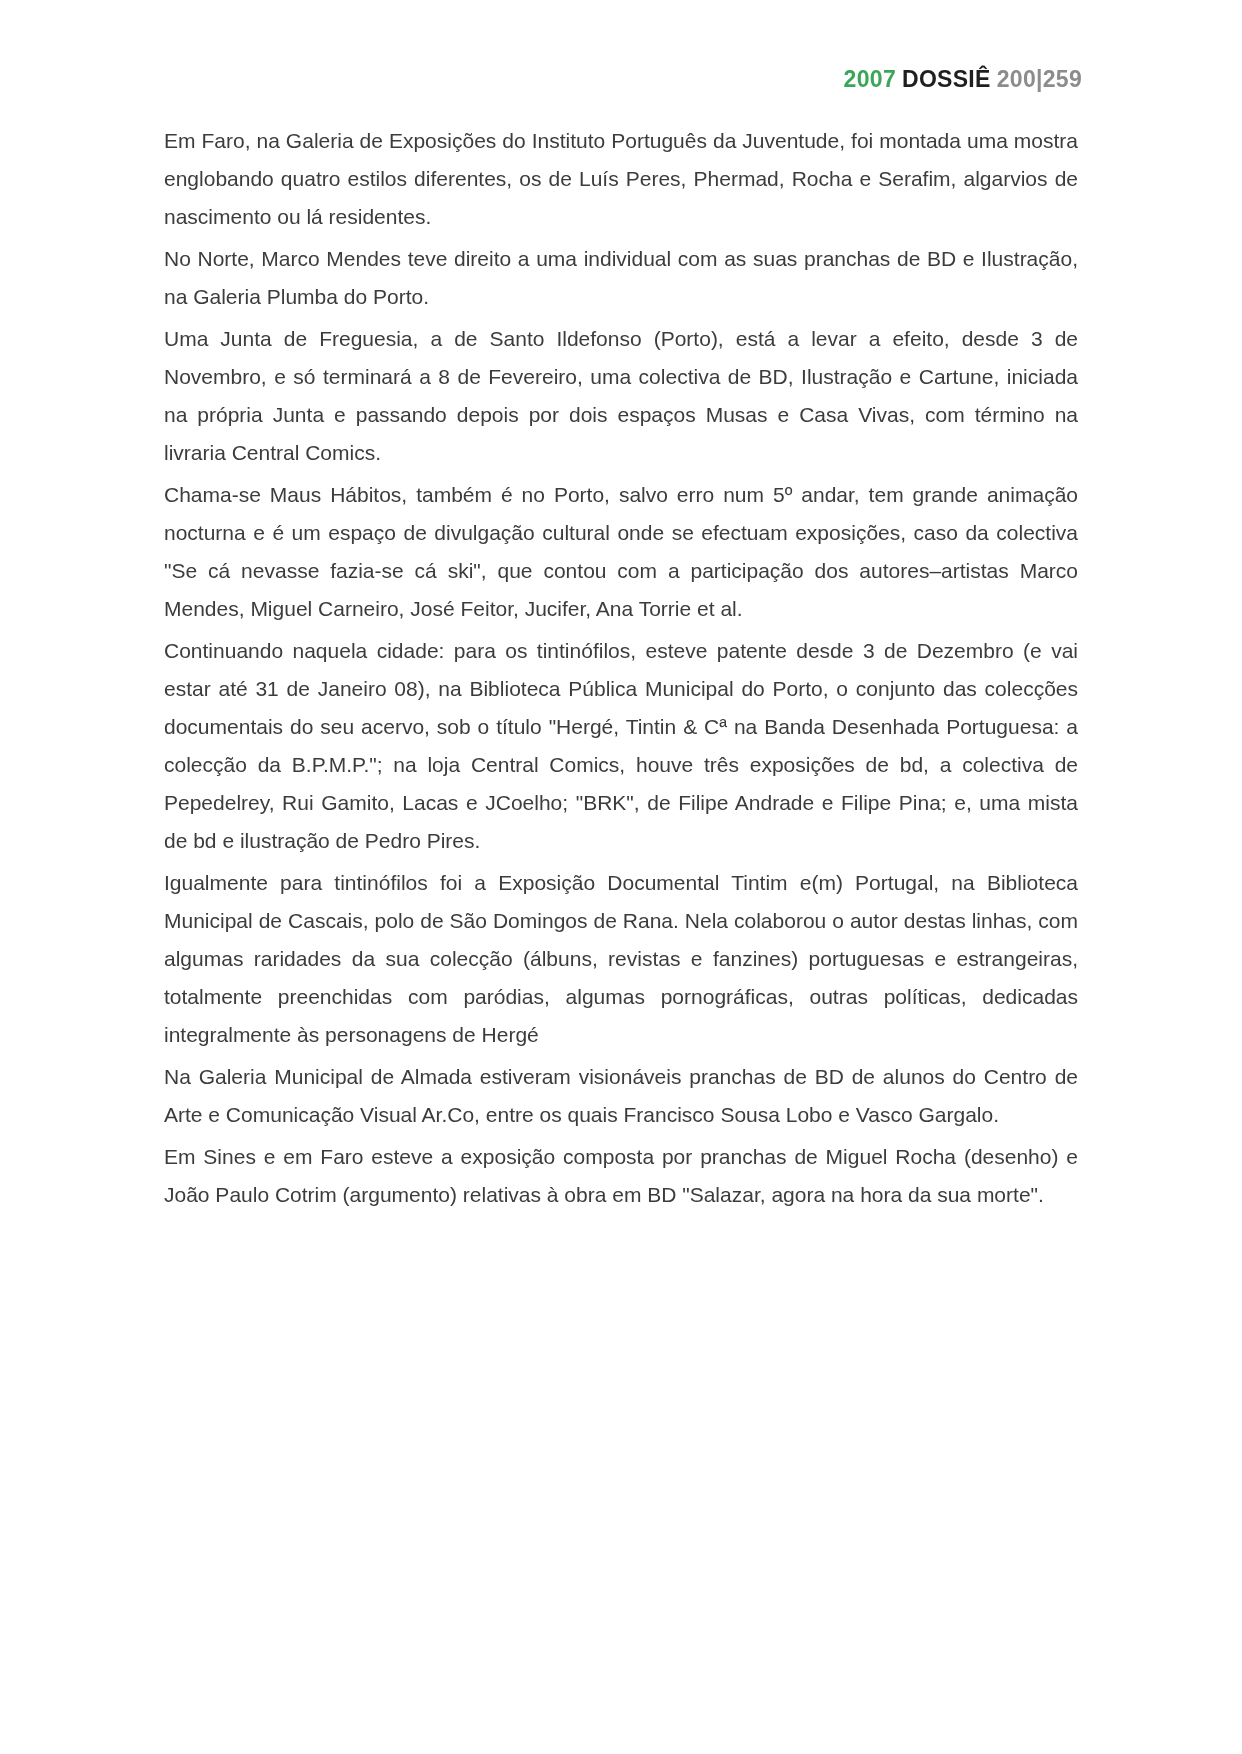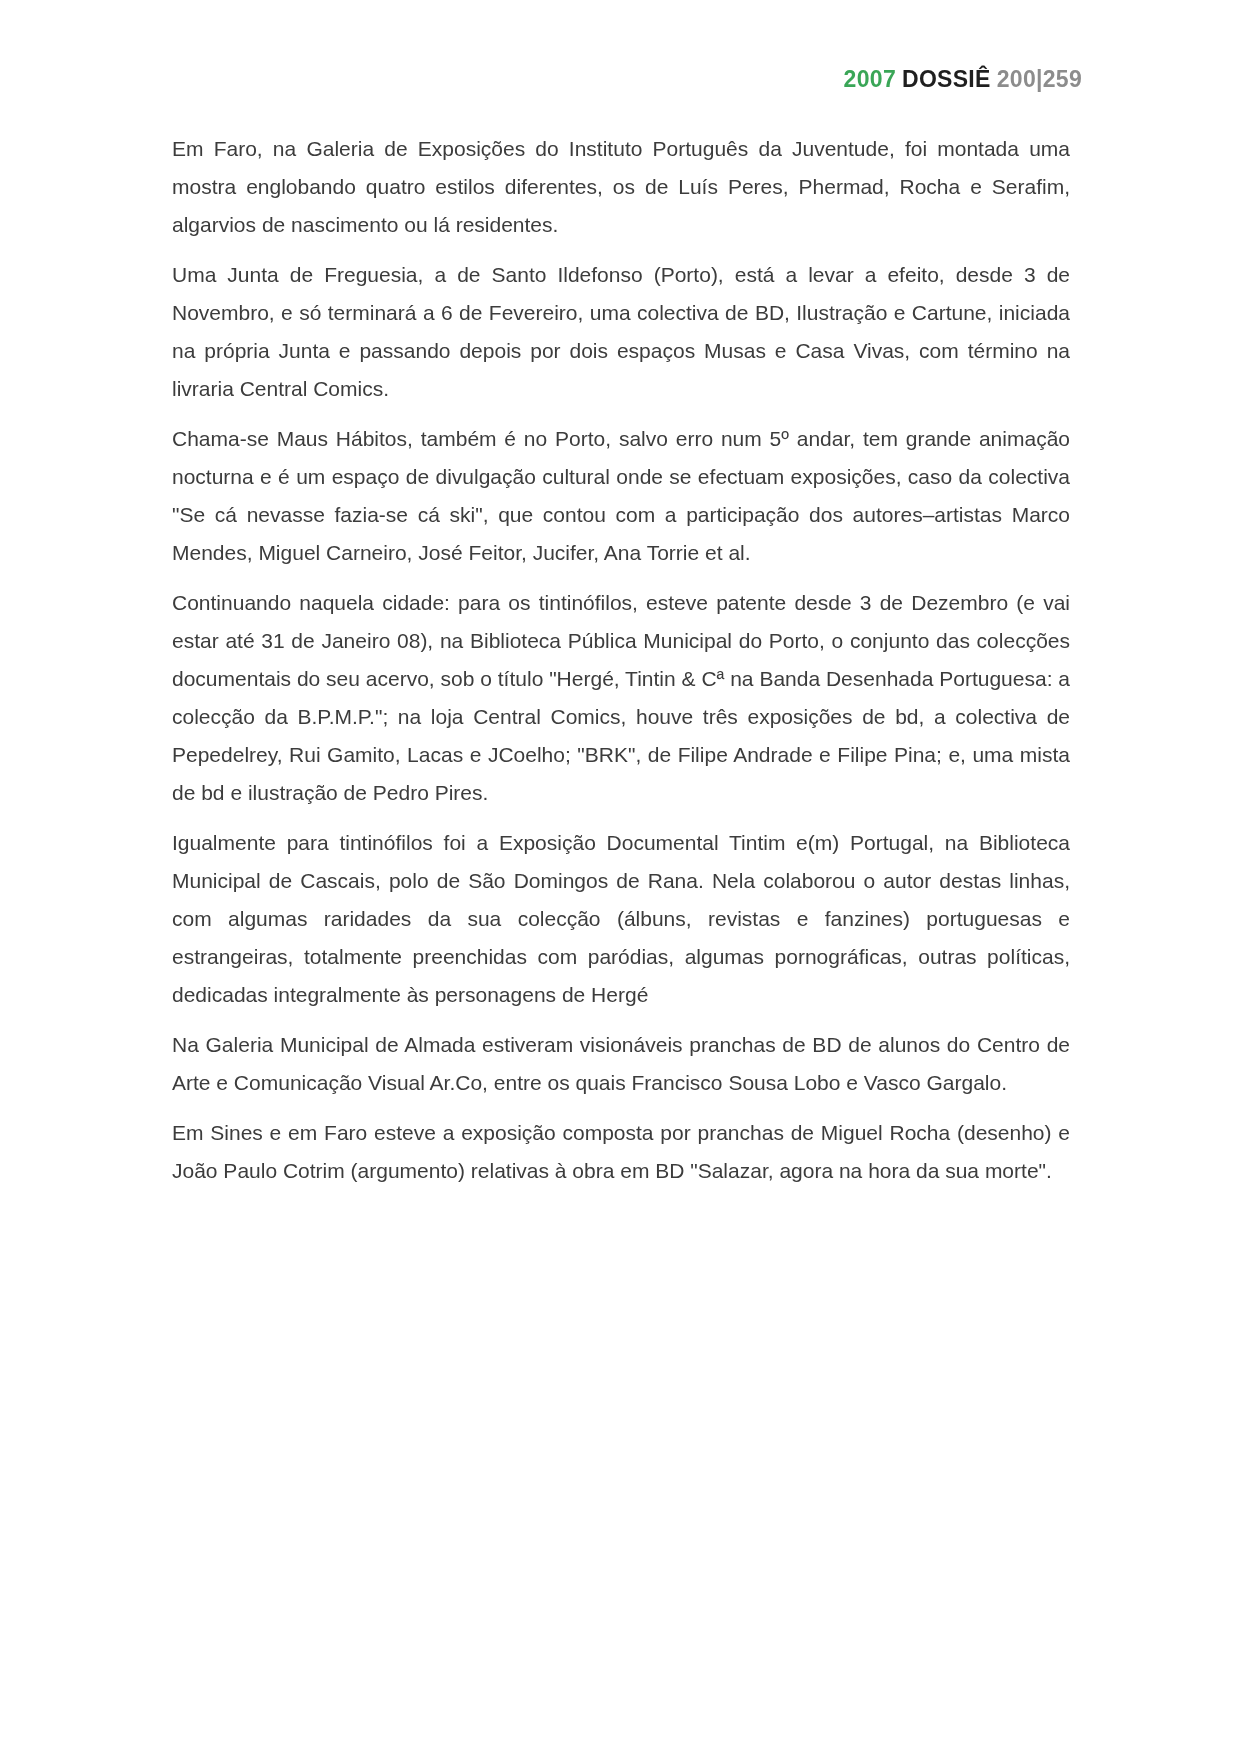--- a/index.html
+++ b/index.html
@@ -39,36 +39,37 @@
     position: absolute;
     top: 118px;
     left: 160px;
     width: 922px;
     color: var(--body-text);
     font-size: 21px;
     line-height: 38px;
     text-align: justify;
   }
   .content p {
-    margin: 12px;
+    margin: 4px;
     padding: 0;
   }
 </style>
 </head>
 <body>
 
 <div class="page">
 
   <div class="header">
     <span class="year">2007</span><span class="doss">DOSSIÊ</span><span class="pages">200|259</span>
   </div>
 
   <div class="content">
     <p>Em Faro, na Galeria de Exposições do Instituto Português da Juventude, foi montada uma mostra englobando quatro estilos diferentes, os de Luís Peres, Phermad, Rocha e Serafim, algarvios de nascimento ou lá residentes.</p>
-    <p>Uma Junta de Freguesia, a de Santo Ildefonso (Porto), está a levar a efeito, desde 3 de Novembro, e só terminará a 6 de Fevereiro, uma colectiva de BD, Ilustração e Cartune, iniciada na própria Junta e passando depois por dois espaços Musas e Casa Vivas, com término na livraria Central Comics.</p>
+    <p>No Norte, Marco Mendes teve direito a uma individual com as suas pranchas de BD e Ilustração, na Galeria Plumba do Porto.</p>
+    <p>Uma Junta de Freguesia, a de Santo Ildefonso (Porto), está a levar a efeito, desde 3 de Novembro, e só terminará a 8 de Fevereiro, uma colectiva de BD, Ilustração e Cartune, iniciada na própria Junta e passando depois por dois espaços Musas e Casa Vivas, com término na livraria Central Comics.</p>
     <p>Chama-se Maus Hábitos, também é no Porto, salvo erro num 5º andar, tem grande animação nocturna e é um espaço de divulgação cultural onde se efectuam exposições, caso da colectiva "Se cá nevasse fazia-se cá ski", que contou com a participação dos autores–artistas Marco Mendes, Miguel Carneiro, José Feitor, Jucifer, Ana Torrie et al.</p>
     <p>Continuando naquela cidade: para os tintinófilos, esteve patente desde 3 de Dezembro (e vai estar até 31 de Janeiro 08), na Biblioteca Pública Municipal do Porto, o conjunto das colecções documentais do seu acervo, sob o título "Hergé, Tintin &amp; Cª na Banda Desenhada Portuguesa: a colecção da B.P.M.P."; na loja Central Comics, houve três exposições de bd, a colectiva de Pepedelrey, Rui Gamito, Lacas e JCoelho; "BRK", de Filipe Andrade e Filipe Pina; e, uma mista de bd e ilustração de Pedro Pires.</p>
     <p>Igualmente para tintinófilos foi a Exposição Documental Tintim e(m) Portugal, na Biblioteca Municipal de Cascais, polo de São Domingos de Rana. Nela colaborou o autor destas linhas, com algumas raridades da sua colecção (álbuns, revistas e fanzines) portuguesas e estrangeiras, totalmente preenchidas com paródias, algumas pornográficas, outras políticas, dedicadas integralmente às personagens de Hergé</p>
     <p>Na Galeria Municipal de Almada estiveram visionáveis pranchas de BD de alunos do Centro de Arte e Comunicação Visual Ar.Co, entre os quais Francisco Sousa Lobo e Vasco Gargalo.</p>
     <p>Em Sines e em Faro esteve a exposição composta por pranchas de Miguel Rocha (desenho) e João Paulo Cotrim (argumento) relativas à obra em BD "Salazar, agora na hora da sua morte".</p>
   </div>
 
 </div>
 
 </body></html>

